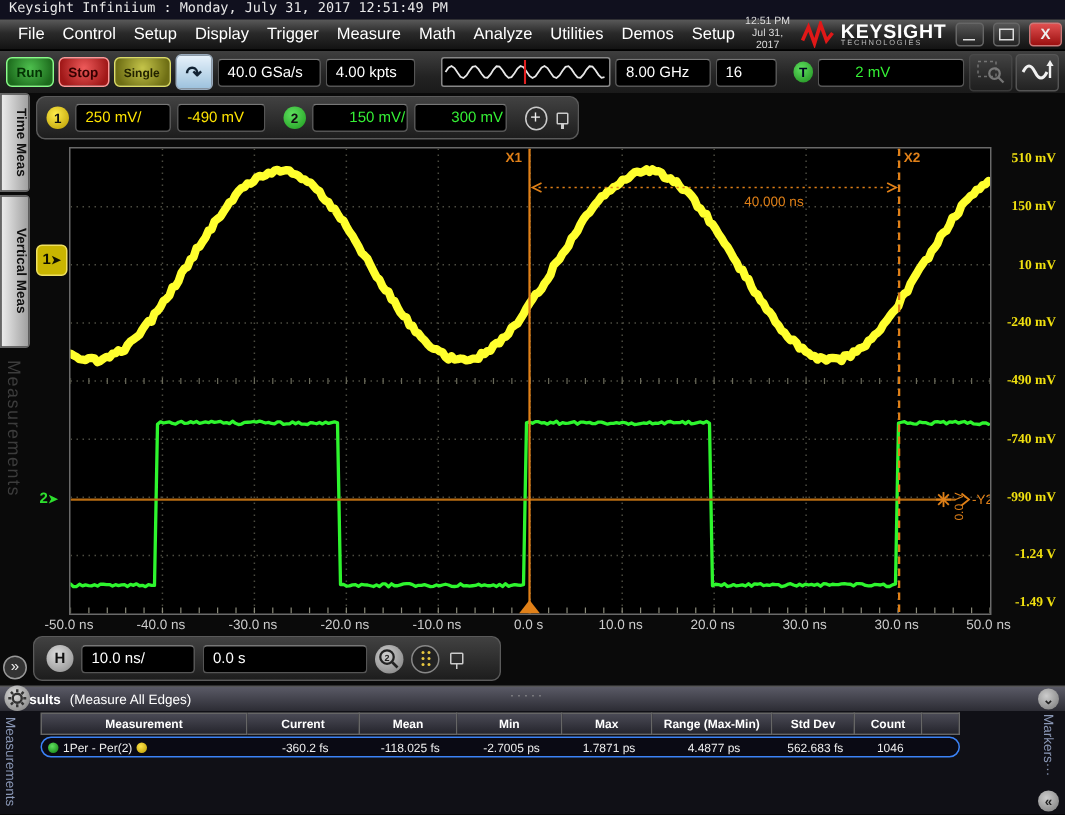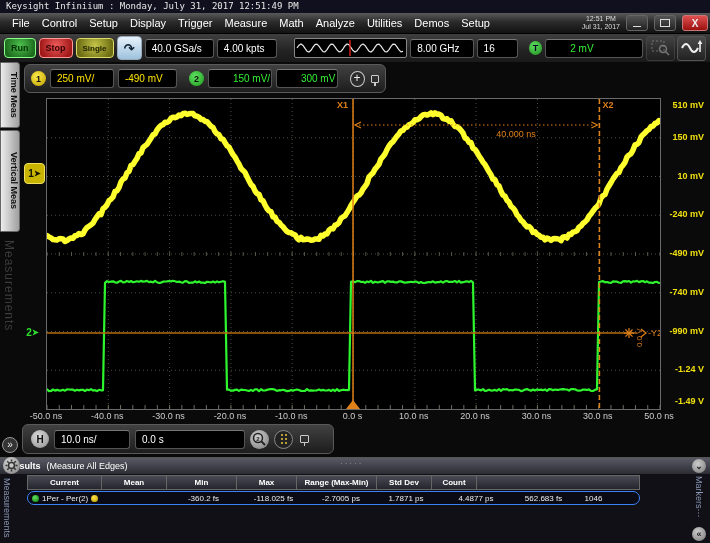--- a/index.html
+++ b/index.html
@@ -74,21 +74,21 @@
             color:#eee;font-size:12px;line-height:13px;text-align:center;box-sizing:border-box;}
   .pin{width:9px;height:8px;border:1.5px solid #ccc;border-radius:1px;position:relative;box-sizing:border-box;margin-left:2px;}
   .pin:after{content:"";position:absolute;left:2.5px;top:6px;width:1.5px;height:4px;background:#ccc;}
   .plot{left:46px;top:36px;width:613px;height:310px;border:1px solid #6a6a6a;background:#000;box-sizing:content-box;}
   .gndbadge{width:19px;height:19px;border-radius:4px;font-size:10px;font-weight:bold;
             display:flex;align-items:center;justify-content:center;}
   .gnd1{left:24px;top:101px;background:#c9b500;color:#101000;border:1px solid #efe060;}
   .gnd2{left:23px;top:261px;color:#2ee02e;font-size:10px;font-weight:bold;}
   .xticks{left:0;top:349px;width:710px;height:12px;font-size:9px;color:#ccc;}
   .xticks span{position:absolute;width:44px;text-align:center;}
-  .yticks{left:660px;top:0;width:48px;height:360px;font-size:9px;font-weight:bold;color:#f0e010;}
+  .yticks{left:660px;top:0;width:48px;height:360px;font-size:9px;font-weight:bold;color:#f0e010;font-family:Liberation Serif, serif;}
   .yticks span{position:absolute;right:4px;width:44px;text-align:right;}
   .hbar{left:22px;top:362px;width:312px;height:30px;border:1px solid #5a5a5a;border-radius:6px;
         background:linear-gradient(#414141,#1d1d1d);display:flex;align-items:center;gap:5px;
         padding:0 8px;box-sizing:border-box;}
   .hcirc{width:18px;height:18px;border-radius:50%;background:radial-gradient(circle at 40% 35%,#ddd,#888);
          color:#111;font-weight:bold;font-size:10px;display:flex;align-items:center;justify-content:center;}
   .graycirc{width:19px;height:19px;border-radius:50%;background:radial-gradient(circle at 40% 35%,#cfcfcf,#7a7a7a);
             display:flex;align-items:center;justify-content:center;}
   .dotcirc{width:19px;height:19px;border-radius:50%;border:1.5px solid #888;background:#222;
            display:flex;align-items:center;justify-content:center;box-sizing:border-box;}
@@ -139,20 +139,29 @@
       <div class="menu-item">Math</div>
       <div class="menu-item">Analyze</div>
       <div class="menu-item">Utilities</div>
       <div class="menu-item">Demos</div>
       <div class="menu-item">Setup</div>
     </div>
   <div class="mb-right">
     <div class="clock">
       <div>12:51 PM</div>
       <div>Jul 31, 2017</div>
+    </div>
+    <div class="logo">
+      <svg width="24" height="18">
+        <polyline points="1,13 5,4 9,15 13,2 17,13 21,8" fill="none" stroke="#e01818" stroke-width="2.4"></polyline>
+      </svg>
+      <div class="logo-txt">
+        <div class="logo-name">KEYSIGHT</div>
+        <div class="logo-sub">TECHNOLOGIES</div>
+      </div>
     </div>
     <div class="winbtn">
         <div class="minln"></div>
       </div>
     <div class="winbtn">
         <div class="maxsq"></div>
       </div>
     <div class="winbtn close">X</div>
   </div>
 </div>
@@ -430,20 +439,21 @@
             <line x1="2.3" y1="10.7" x2="3.7" y2="9.3"></line>
         </g>
       </svg>
     </div>
     <span class="res-title">Results</span>
     <span>(Measure All Edges)</span>
     <span class="res-handle">·····</span>
   </div>
   <div class="abs res-table">
     <div class="res-cols">
+        <div style="width: 138px;">Measurement</div>
         <div style="width: 75px;">Current</div>
         <div style="width: 65px;">Mean</div>
         <div style="width: 70px;">Min</div>
         <div style="width: 60px;">Max</div>
         <div style="width: 80px;">Range (Max-Min)</div>
         <div style="width: 55px;">Std Dev</div>
         <div style="width: 45px;">Count</div>
         <div style="flex: 1 1 0%;"></div>
       </div>
     <div class="res-row">

